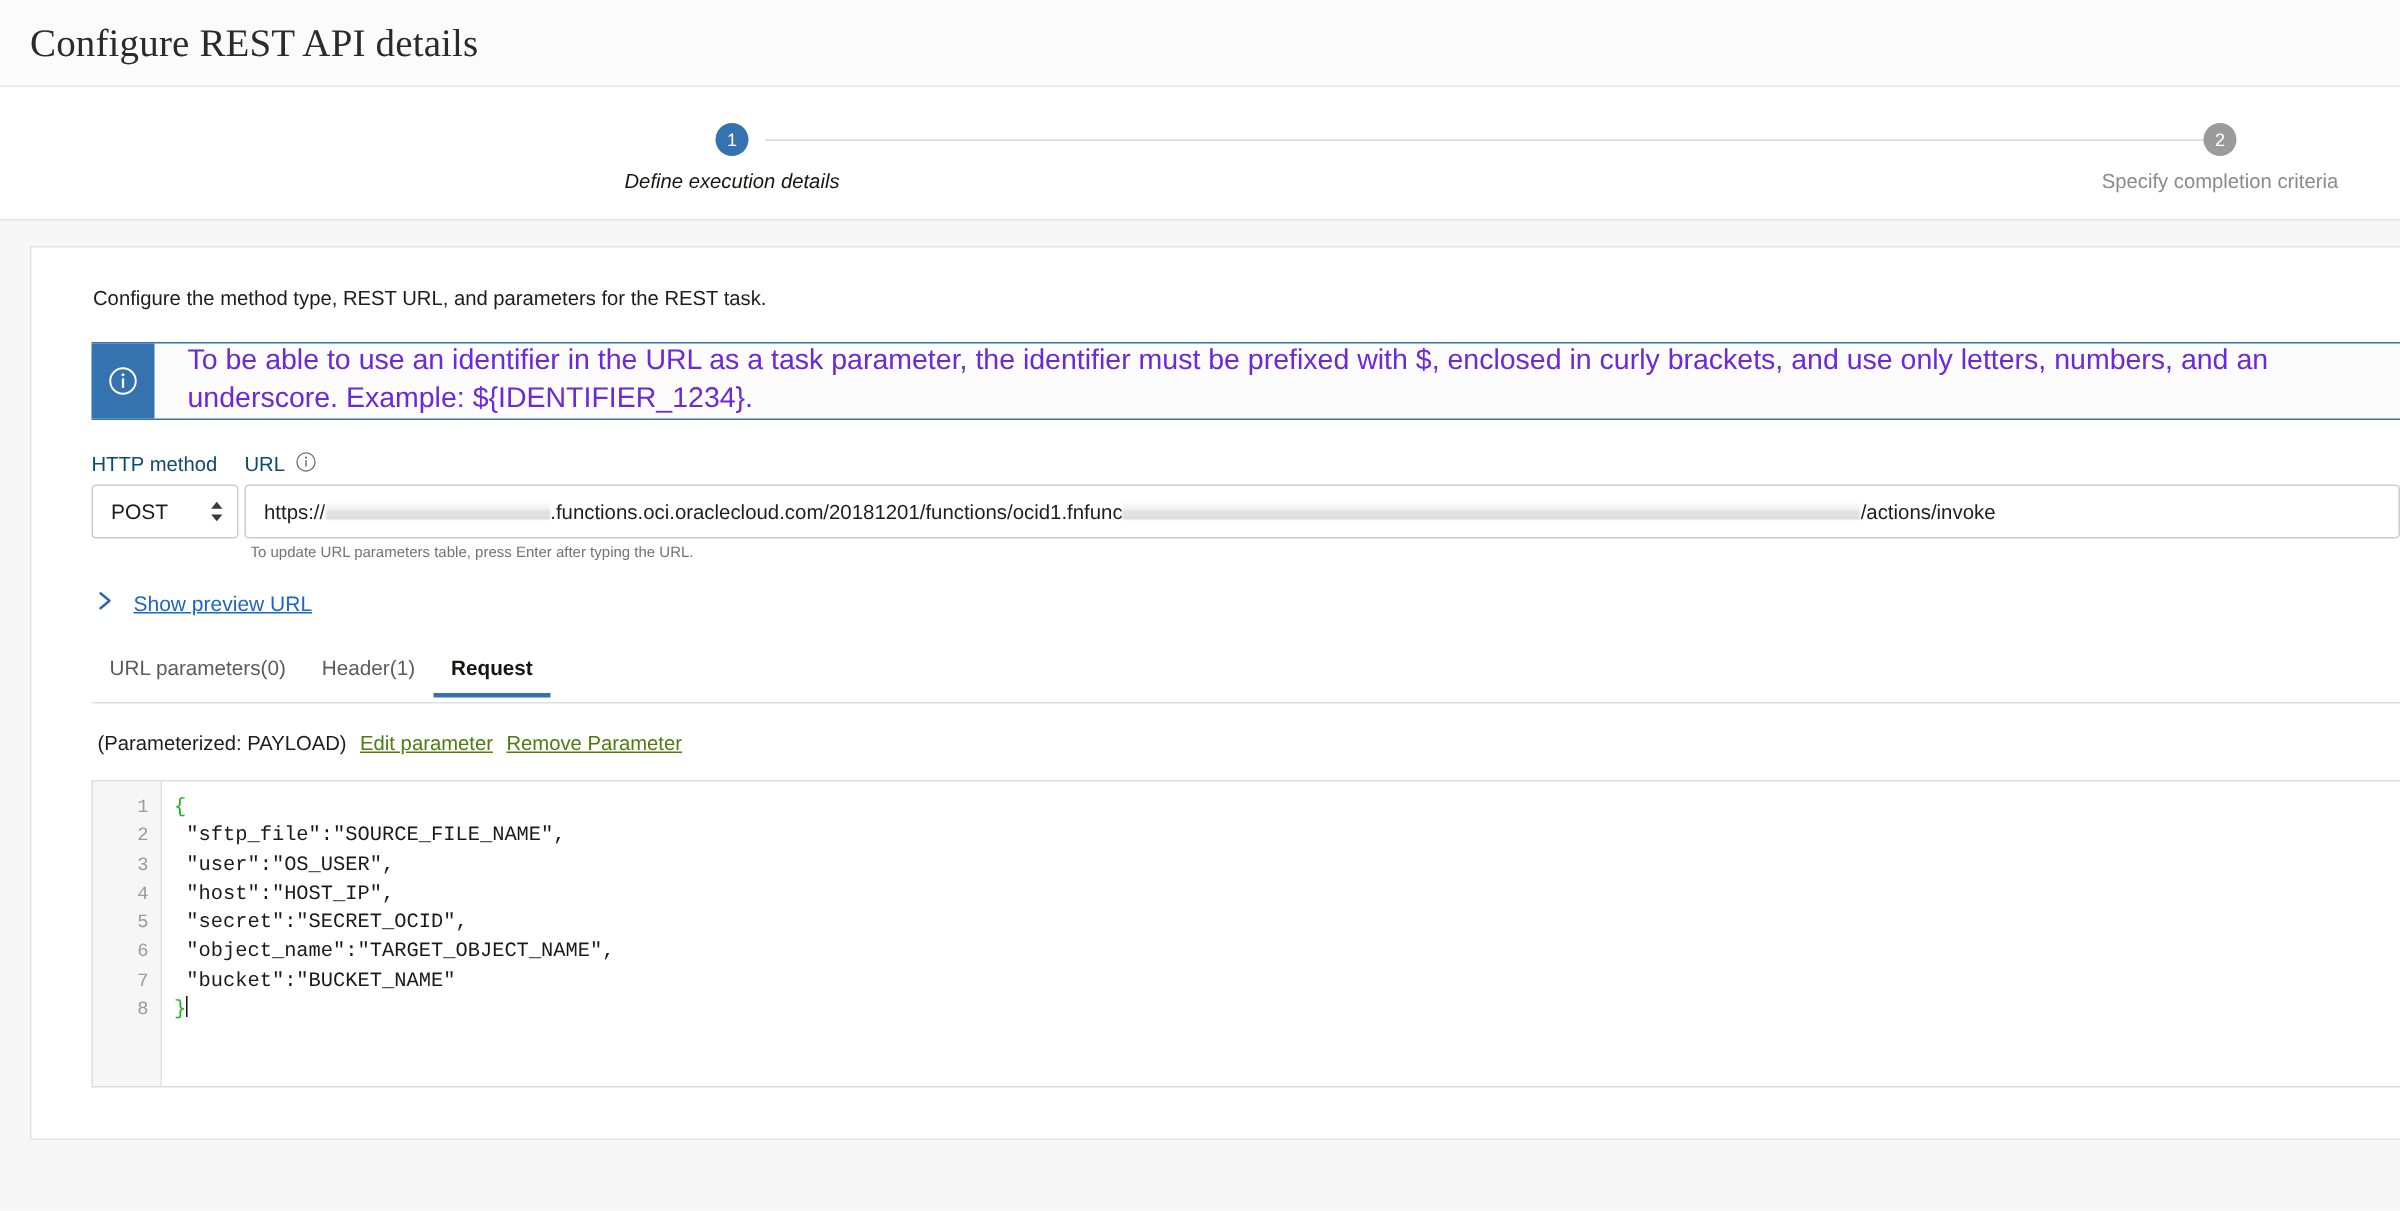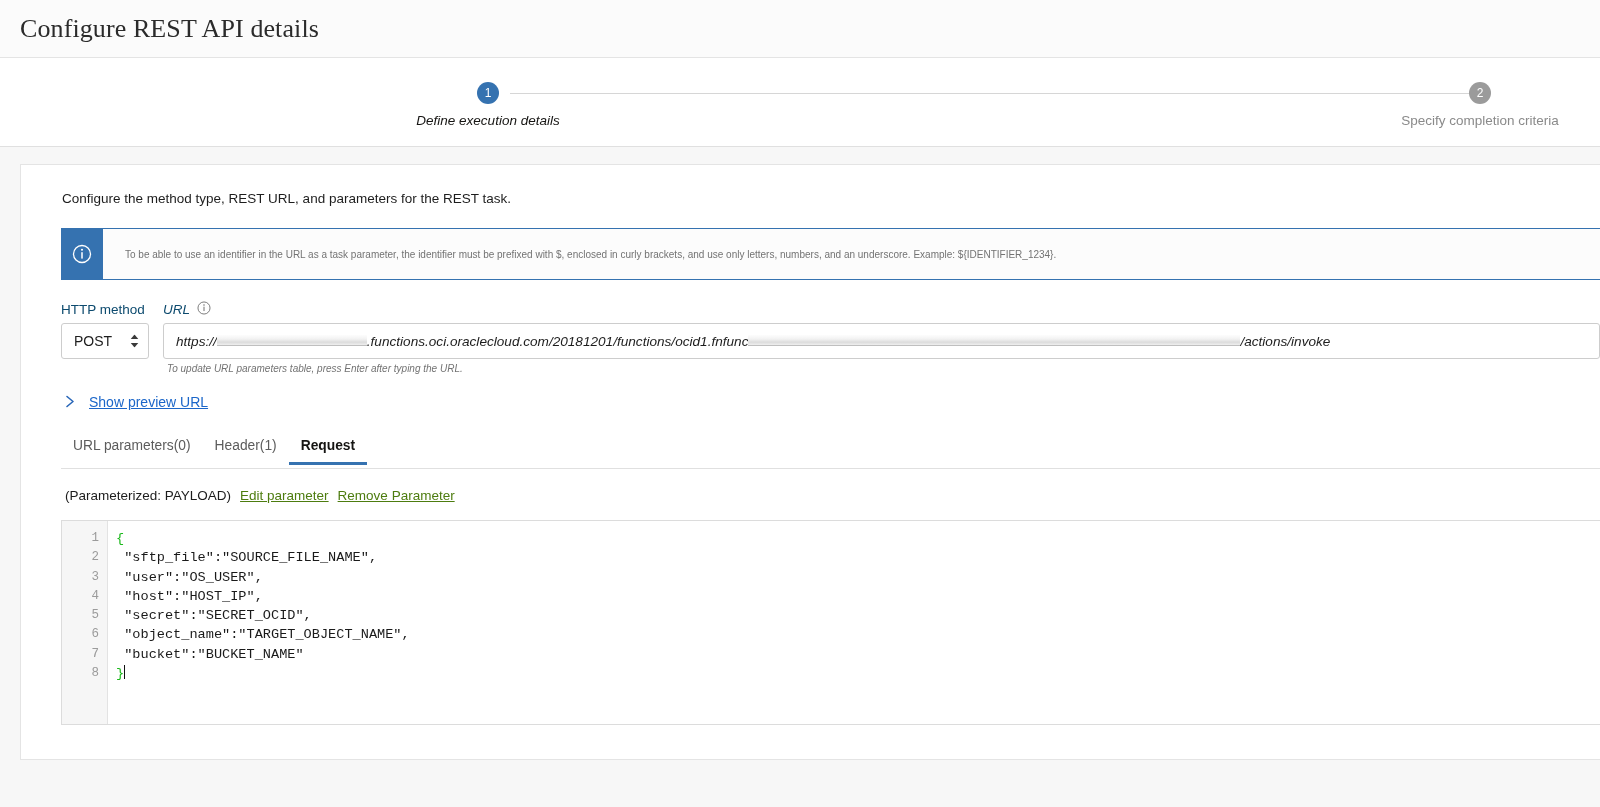--- a/index.html
+++ b/index.html
@@ -106,47 +106,47 @@
     background: #3572b0;
     display: flex;
     align-items: center;
     justify-content: center;
     flex: 0 0 42px;
   }
   .info-icon-box svg { display: block; }
   .info-text {
     display: flex;
     align-items: center;
-    font-size: 10px;
-    color: #737373;
+    font-size: 19px;
+    color: #6d28d9;
     padding-left: 22px;
     line-height: 1.3;
   }
 
   
   .form-row {
     margin: 20px 0 0 40px;
     display: flex;
     align-items: flex-start;
   }
   .field-label {
     font-size: 13.5px;
     color: #0c4a6e;
     margin-bottom: 5px;
     display: flex;
     align-items: center;
     gap: 7px;
     height: 18px;
   }
   .col-method { width: 94px; flex: 0 0 94px; }
-  .col-url { flex: 1 1 auto; padding-left: 8px; font-style: italic; }
+  .col-url { flex: 1 1 auto; padding-left: 8px; }
 
   .select-wrap {
     position: relative;
-    width: 88px; height: 36px;
+    width: 98px; height: 36px;
     border: 1px solid #cdcdcd;
     border-radius: 3px;
     background: #fff;
     display: flex;
     align-items: center;
     padding-left: 12px;
     font-size: 14px;
     color: #1d1d1d;
   }
   .stepper-arrows {

